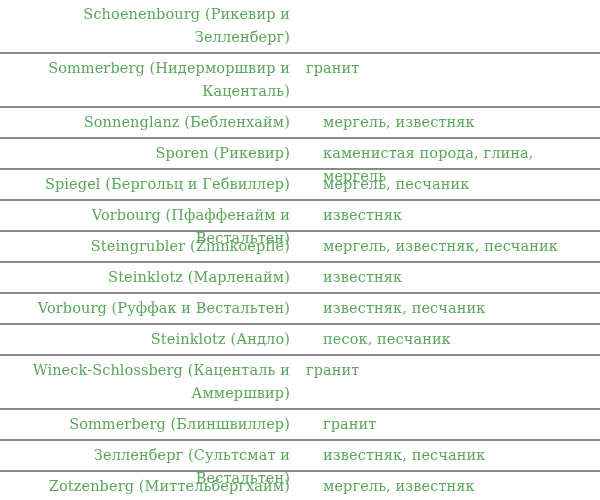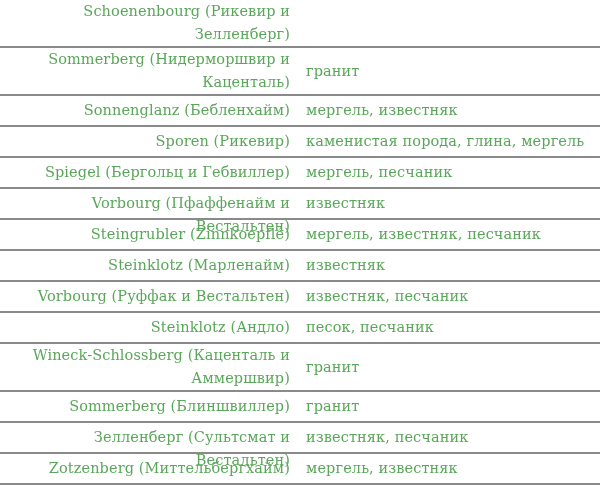--- a/index.html
+++ b/index.html
@@ -35,22 +35,22 @@
     }
     .cell-soil {
       flex: 1;
       box-sizing: border-box;
       padding: 3px 4px 3px 10px;
       text-align: left;
       font-size: 14.5px;
       line-height: 23px;
       letter-spacing: 0.1px;
     }
-    .row.single { height: 31px; }
-    .row.double { height: 48px; align-items: center; }
+    .row.single { height: 31px; gap: 17px; }
+    .row.double { height: 54px; }
   </style>
 </head>
 <body>
 
 <div class="table">
   <div class="row double">
     <div class="cell-name">Schoenenbourg (Рикевир и Зелленберг)</div>
   </div>
   <div class="row double">
     <div class="cell-name">Sommerberg (Нидерморшвир и Кацентaль)</div>

